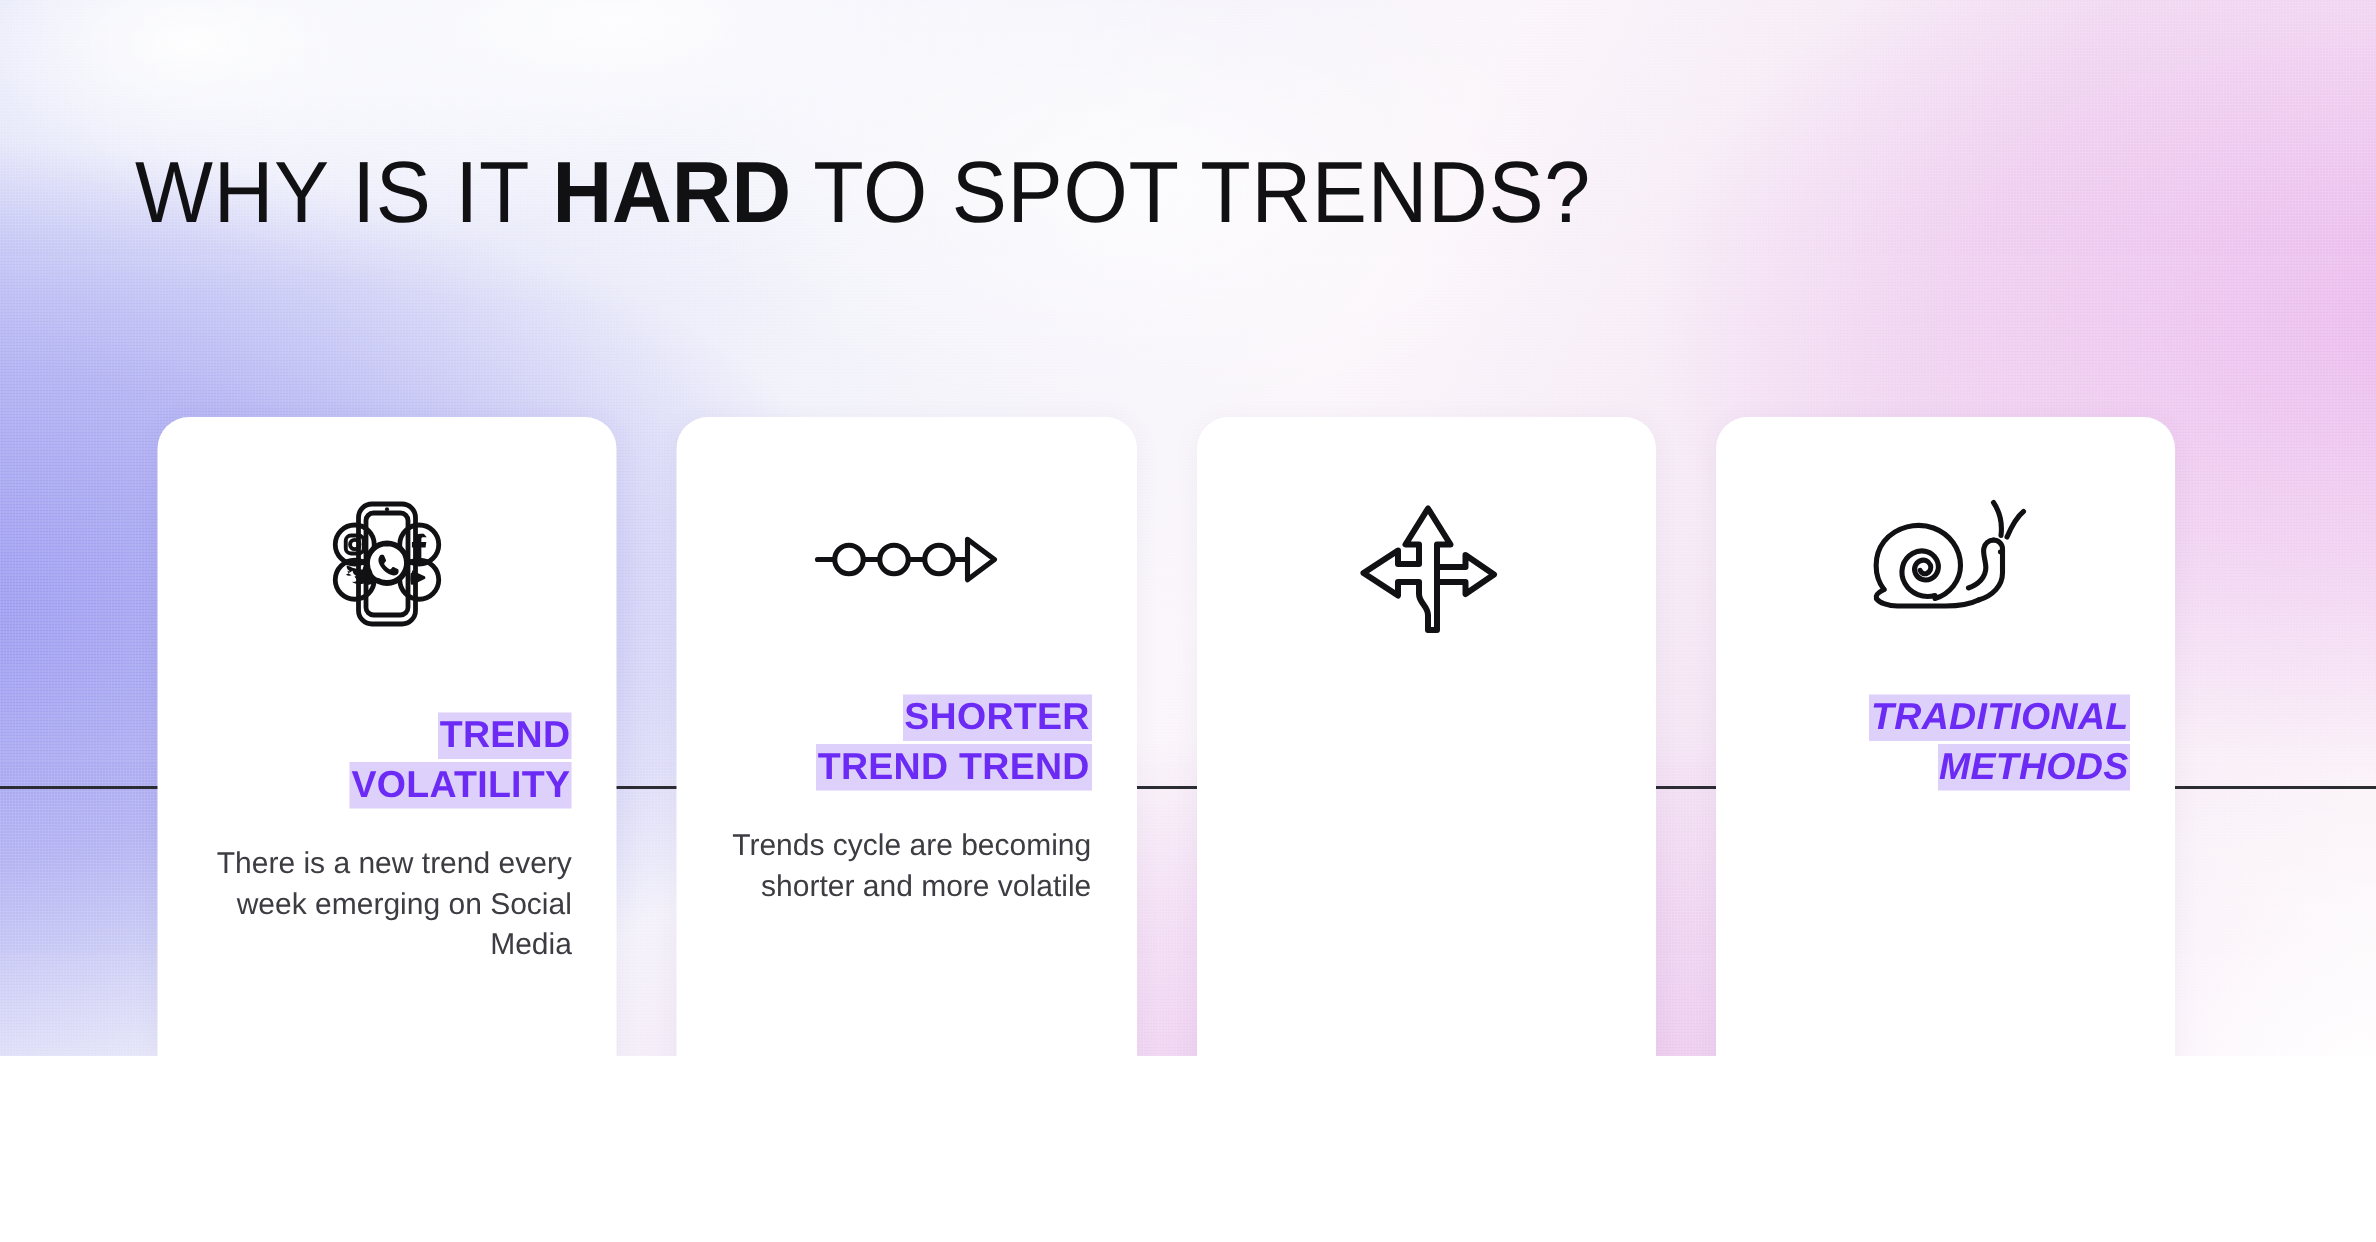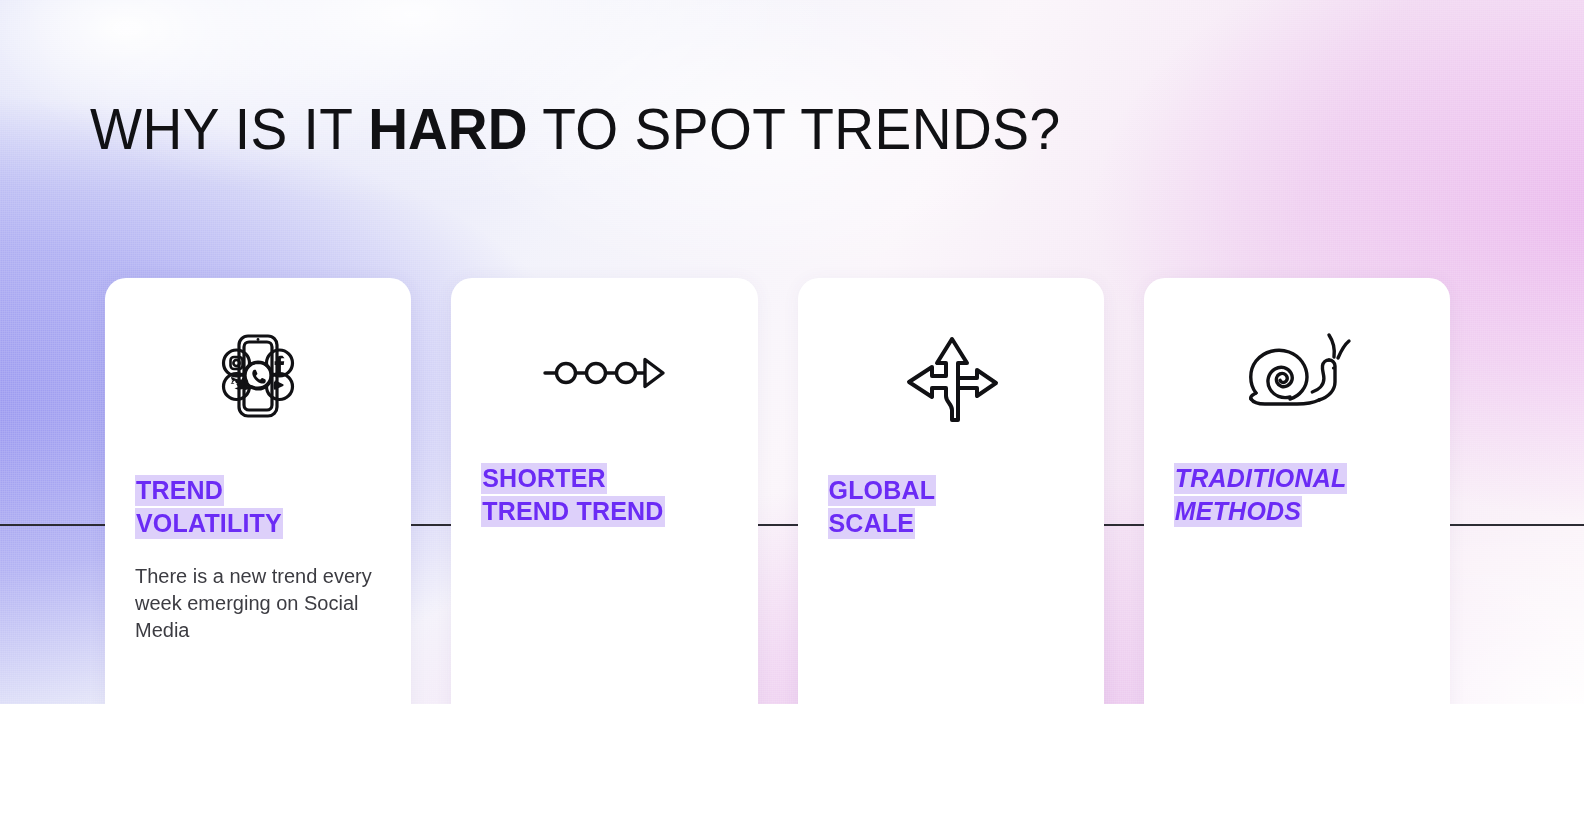--- a/index.html
+++ b/index.html
@@ -89,20 +89,21 @@
 
   .card {
     position: relative;
     flex: 1 1 0;
     background: #ffffff;
     border-radius: 21px;
     box-shadow: 0 2px 18px rgba(90,70,140,0.06);
     padding: 0 28px;
     display: flex;
     flex-direction: column;
+    text-align: right;
   }
 
   .icon-wrap {
     height: 200px;
     display: flex;
     align-items: center;
     justify-content: center;
     flex: 0 0 auto;
   }
   .icon-wrap svg { display: block; }
@@ -196,20 +197,21 @@
           <circle cx="85" cy="23" r="9.5"></circle>
           <line x1="95" y1="23" x2="103" y2="23"></line>
           <path d="M104 9.5 L122 23 L104 36.5 Z"></path>
         </svg>
       </div>
       <div class="card-body">
         <div class="card-heading">
           <span class="hl">SHORTER</span><br>
           <span class="hl">TREND TREND</span>
         </div>
+        <div class="card-text">Trends cycle are becoming shorter and more volatile</div>
       </div>
     </div>
 
     <div class="card card--3">
       <div class="icon-wrap">
         <svg width="100" height="100" viewBox="0 0 100 100" fill="none" stroke="#111114" stroke-width="4" stroke-linecap="round" stroke-linejoin="round">
           <path d="M57 94
                    L57 37
                    L66 37
                    L51 13
@@ -223,24 +225,20 @@
                    L31 62
                    L45 62
                    L45 70
                    C45 76 51 78 51 84
                    L51 94
                    Z"></path>
           <path d="M57 52 L76 52 L76 44 L95 57 L76 70 L76 62 L57 62 Z"></path>
         </svg>
       </div>
       <div class="card-body">
-        <div class="card-heading">
-          <span class="hl">GLOBAL</span><br>
-          <span class="hl">SCALE</span>
-        </div>
       </div>
     </div>
 
     <div class="card card--4">
       <div class="icon-wrap">
         <svg width="112" height="98" viewBox="0 0 112 98" fill="none" stroke="#111114" stroke-width="3.4" stroke-linecap="round" stroke-linejoin="round">
           <path d="M88 36c-3 0-6 2.4-6.5 5.8-.6 4.4 1.4 8.2 1.4 12.6 0 6.6-5.2 11.4-11.6 13.6"></path>
           <path d="M88 36c3.2 0 6 2.6 6 6v16c0 8-6 15-16 18"></path>
           <path d="M78 76c-6 3-14 4-22 4H24c-6 0-12-2-14-5"></path>
           <path d="M10 75c-1-2 1-4 5-6"></path>

